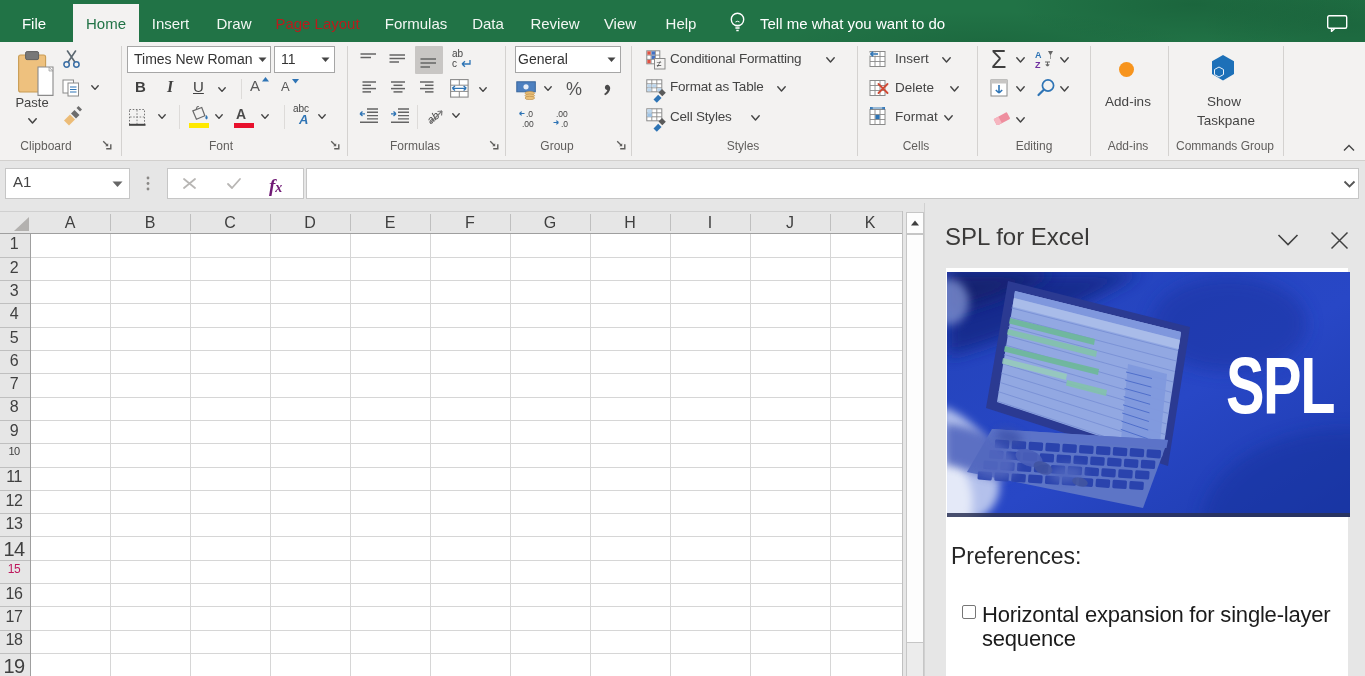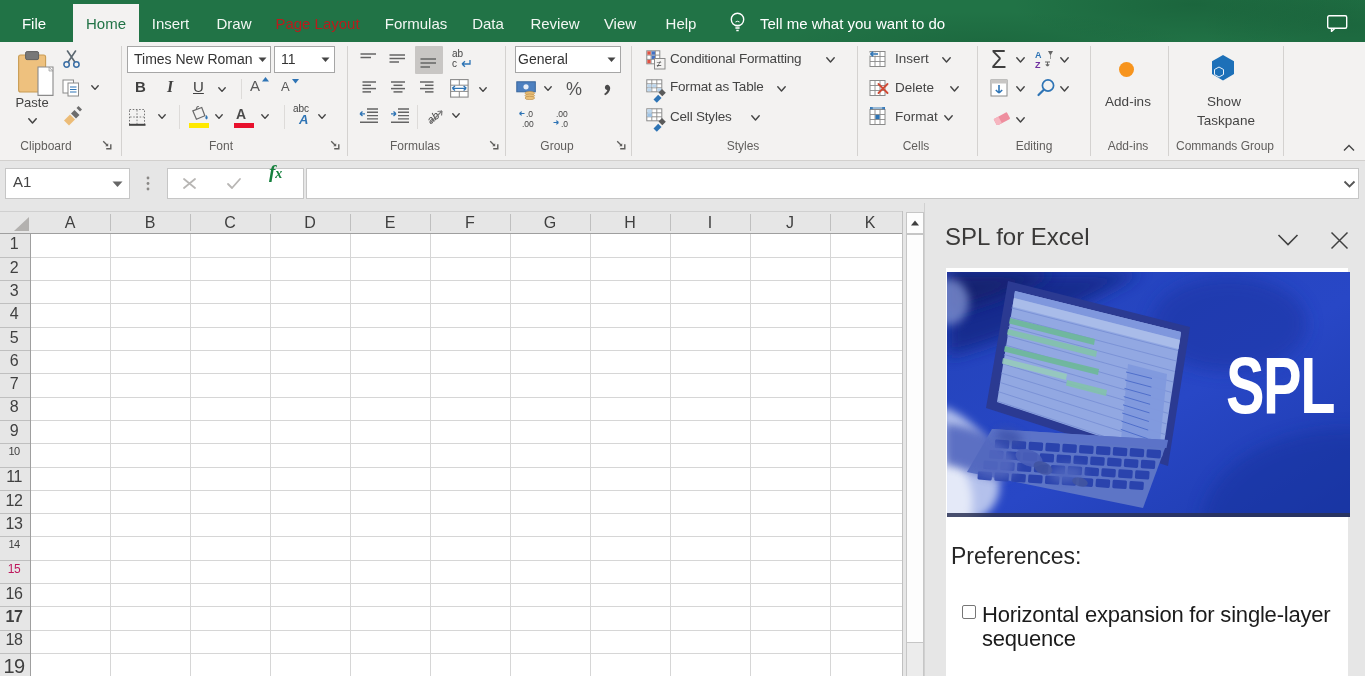--- a/index.html
+++ b/index.html
@@ -373,21 +373,21 @@
     <circle cx="2" cy="7.5" r="1.4" fill="#8a8886"></circle>
     <circle cx="2" cy="13" r="1.4" fill="#8a8886"></circle>
   </svg>
 <div class="ab" style="left:167px;top:168px;width:137px;height:31px;background:#fff;border:1px solid #c6c6c6;box-sizing:border-box;"></div>
 <svg class="ab" style="left:182px;top:177px;" width="15" height="13" viewBox="0 0 15 13">
     <path d="M2 2 L13 11 M13 2 L2 11" stroke="#b8b6b4" stroke-width="1.8" stroke-linecap="round"></path>
   </svg>
 <svg class="ab" style="left:226px;top:177px;" width="16" height="13" viewBox="0 0 16 13">
     <path d="M2 7 L6 11 L14 2" stroke="#b8b6b4" stroke-width="1.8" fill="none" stroke-linecap="round" stroke-linejoin="round"></path>
   </svg>
-<div class="ab" style="left:269px;top:162px;font-size:19px;line-height:1;color:#15803d;font-family:'Liberation Serif';font-style:italic;font-weight:700;">f<span style="font-size:14px;">x</span></div>
+<div class="ab" style="left:269px;top:176px;font-size:19px;line-height:1;color:#701a75;font-family:'Liberation Serif';font-style:italic;font-weight:700;">f<span style="font-size:14px;">x</span></div>
 <div class="ab" style="left:306px;top:168px;width:1053px;height:31px;background:#fff;border:1px solid #c6c6c6;box-sizing:border-box;"></div>
 <svg class="ab" style="left:1343px;top:180px;" width="13" height="9" viewBox="0 0 13 9">
     <path d="M1.5 1.5 L6.5 6.5 L11.5 1.5" stroke="#555" stroke-width="1.8" fill="none"></path>
   </svg>
 <div class="ab" style="left:30px;top:211px;width:872px;height:465px;background:#fff;"></div>
 <div class="ab" style="left:0px;top:211px;width:902px;height:22.5px;background:#e6e6e6;border-bottom:1.5px solid #9f9f9f;box-sizing:border-box;"></div>
 <div class="ab" style="left:0px;top:211px;width:902px;height:1px;background:#d0d0d0;"></div>
 <svg class="ab" style="left:14px;top:217px;" width="15" height="14" viewBox="0 0 15 14">
     <path d="M15 0 L15 14 L0 14 Z" fill="#b3b1af"></path>
   </svg>
@@ -433,27 +433,27 @@
 <div class="ab" style="left:14px;top:422.7px;font-size:16px;color:#404040;line-height:1;white-space:nowrap;transform:translateX(-50%);letter-spacing:-0.5px;">9</div>
 <div class="ab" style="left:0;top:443.2px;width:29.5px;height:1px;background:#bfbfbf;"></div>
 <div class="ab" style="left:14px;top:446.0px;font-size:11px;color:#404040;line-height:1;white-space:nowrap;transform:translateX(-50%);letter-spacing:-0.5px;">10</div>
 <div class="ab" style="left:0;top:466.5px;width:29.5px;height:1px;background:#bfbfbf;"></div>
 <div class="ab" style="left:14px;top:469.3px;font-size:16px;color:#404040;line-height:1;white-space:nowrap;transform:translateX(-50%);letter-spacing:-0.5px;">11</div>
 <div class="ab" style="left:0;top:489.8px;width:29.5px;height:1px;background:#bfbfbf;"></div>
 <div class="ab" style="left:14px;top:492.6px;font-size:16px;color:#404040;line-height:1;white-space:nowrap;transform:translateX(-50%);letter-spacing:-0.5px;">12</div>
 <div class="ab" style="left:0;top:513.1px;width:29.5px;height:1px;background:#bfbfbf;"></div>
 <div class="ab" style="left:14px;top:515.9px;font-size:16px;color:#404040;line-height:1;white-space:nowrap;transform:translateX(-50%);letter-spacing:-0.5px;">13</div>
 <div class="ab" style="left:0;top:536.4px;width:29.5px;height:1px;background:#bfbfbf;"></div>
-<div class="ab" style="left:14px;top:539.2px;font-size:11px;color:#404040;line-height:1;white-space:nowrap;transform:translateX(-50%);letter-spacing:-0.5px;">14</div>
+<div class="ab" style="left:14px;top:539.2px;font-size:20px;color:#404040;line-height:1;white-space:nowrap;transform:translateX(-50%);letter-spacing:-0.5px;">14</div>
 <div class="ab" style="left:0;top:559.7px;width:29.5px;height:1px;background:#bfbfbf;"></div>
 <div class="ab" style="left:14px;top:562.5px;font-size:12px;color:#be185d;line-height:1;white-space:nowrap;transform:translateX(-50%);letter-spacing:-0.5px;">15</div>
 <div class="ab" style="left:0;top:583.0px;width:29.5px;height:1px;background:#bfbfbf;"></div>
 <div class="ab" style="left:14px;top:585.8px;font-size:16px;color:#404040;line-height:1;white-space:nowrap;transform:translateX(-50%);letter-spacing:-0.5px;">16</div>
 <div class="ab" style="left:0;top:606.3px;width:29.5px;height:1px;background:#bfbfbf;"></div>
-<div class="ab" style="left:14px;top:609.1px;font-size:16px;color:#404040;line-height:1;white-space:nowrap;transform:translateX(-50%);letter-spacing:-0.5px;font-weight:bold;">17</div>
+<div class="ab" style="left:14px;top:609.1px;font-size:16px;color:#404040;line-height:1;white-space:nowrap;transform:translateX(-50%);letter-spacing:-0.5px;">17</div>
 <div class="ab" style="left:0;top:629.6px;width:29.5px;height:1px;background:#bfbfbf;"></div>
 <div class="ab" style="left:14px;top:632.4px;font-size:16px;color:#404040;line-height:1;white-space:nowrap;transform:translateX(-50%);letter-spacing:-0.5px;">18</div>
 <div class="ab" style="left:0;top:652.9px;width:29.5px;height:1px;background:#bfbfbf;"></div>
 <div class="ab" style="left:14px;top:655.7px;font-size:20px;color:#404040;line-height:1;white-space:nowrap;transform:translateX(-50%);letter-spacing:-0.5px;">19</div>
 
 <div class="ab" style="left:31px;top:256.8px;width:871px;height:1px;background:#d6d6d6;"></div>
 <div class="ab" style="left:31px;top:280.1px;width:871px;height:1px;background:#d6d6d6;"></div>
 <div class="ab" style="left:31px;top:303.4px;width:871px;height:1px;background:#d6d6d6;"></div>
 <div class="ab" style="left:31px;top:326.7px;width:871px;height:1px;background:#d6d6d6;"></div>
 <div class="ab" style="left:31px;top:350.0px;width:871px;height:1px;background:#d6d6d6;"></div>

